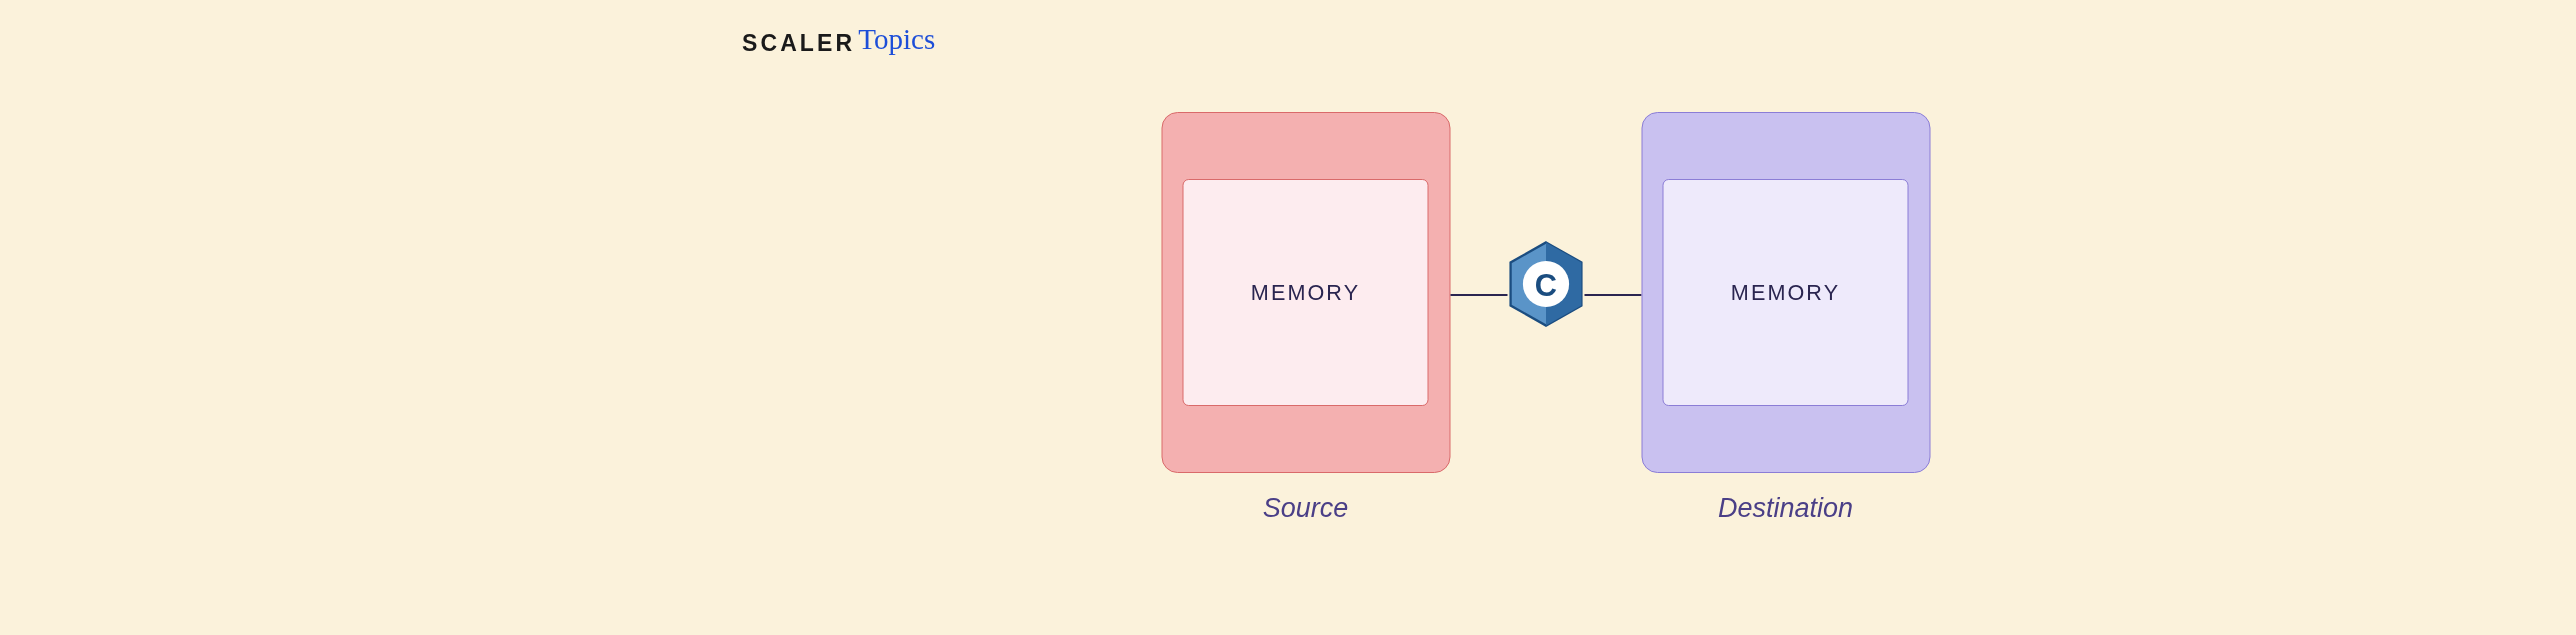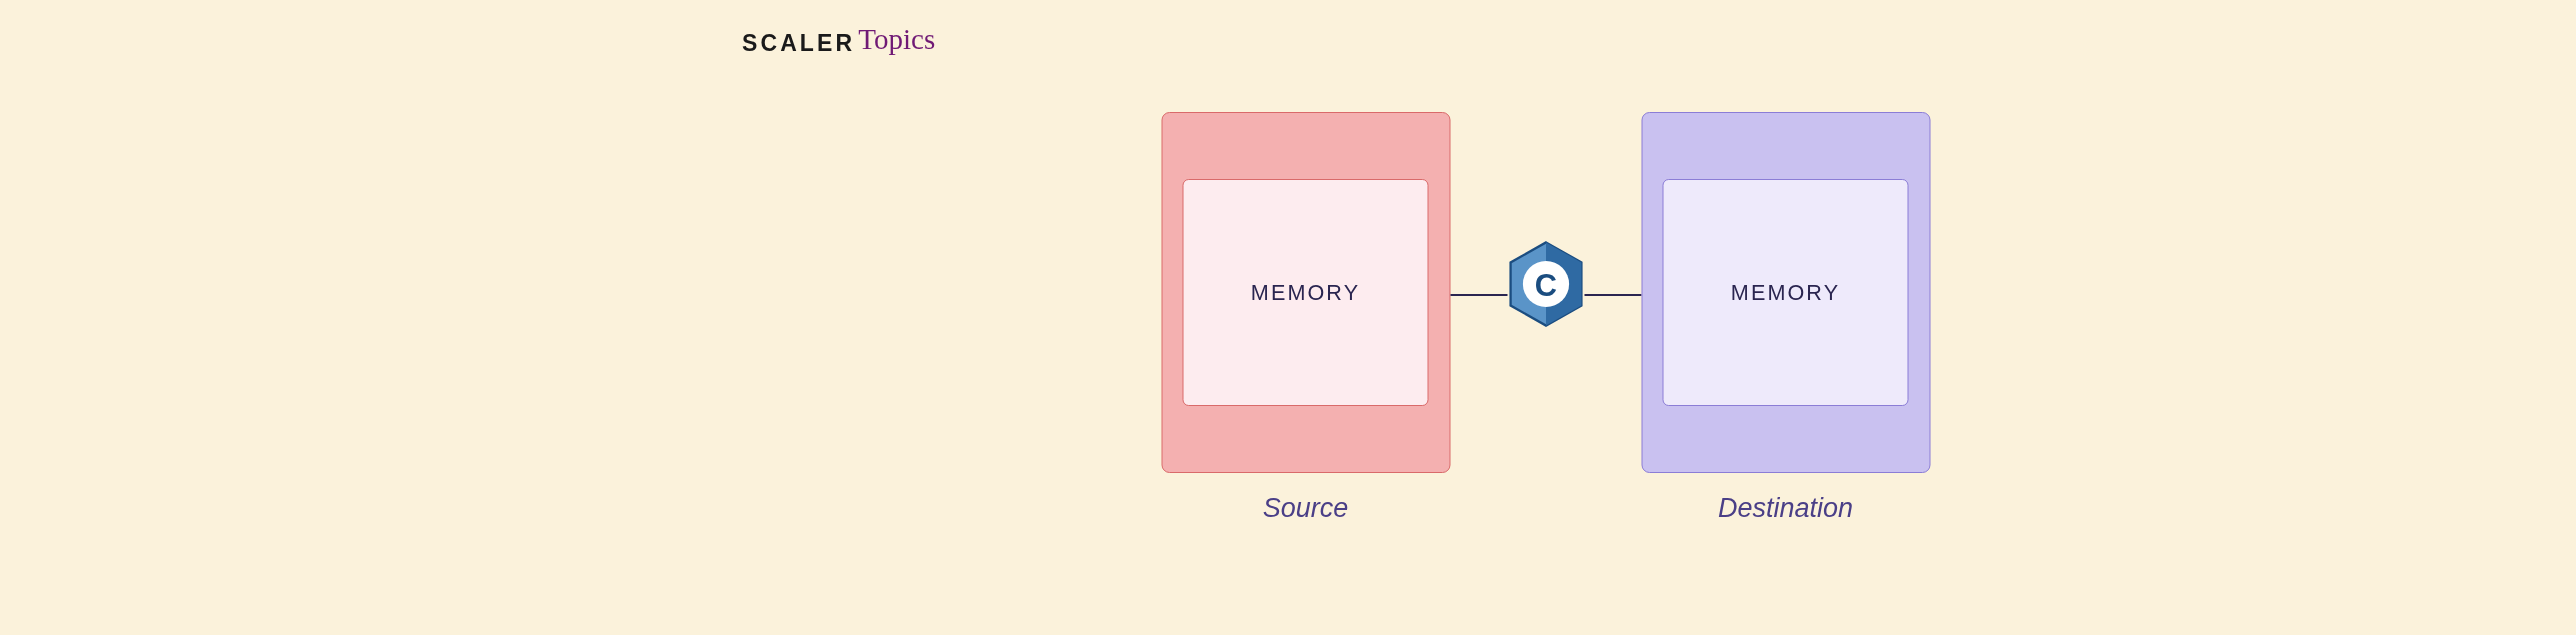--- a/index.html
+++ b/index.html
@@ -24,21 +24,21 @@
   }
   .logo-scaler {
     font-weight: 800;
     font-size: 23px;
     letter-spacing: 3.1px;
     color: #1a1a1a;
   }
   .logo-topics {
     font-family: "Brush Script MT", cursive;
     font-size: 29px;
-    color: #701a75;
+    color: #1d4ed8;
     margin-top: -7.2px;
     margin-left: 3.1px;
   }
   .diagram {
     position: absolute;
     left: 50%;
     top: 50%;
     transform: translate(-50%, -50%);
     display: flex;
     flex-direction: row;
@@ -47,21 +47,21 @@
   }
   .block-wrap {
     display: flex;
     flex-direction: column;
     align-items: center;
   }
   .block {
     width: 289px;
     height: 361px;
     border: 1.5px solid;
-    border-radius: 8px;
+    border-radius: 16px;
     display: flex;
     align-items: center;
     justify-content: center;
     padding: 20.6px;
   }
   .block.source {
     background: #f4b0b0;
     border-color: #d96a6a;
   }
   .block.dest {

